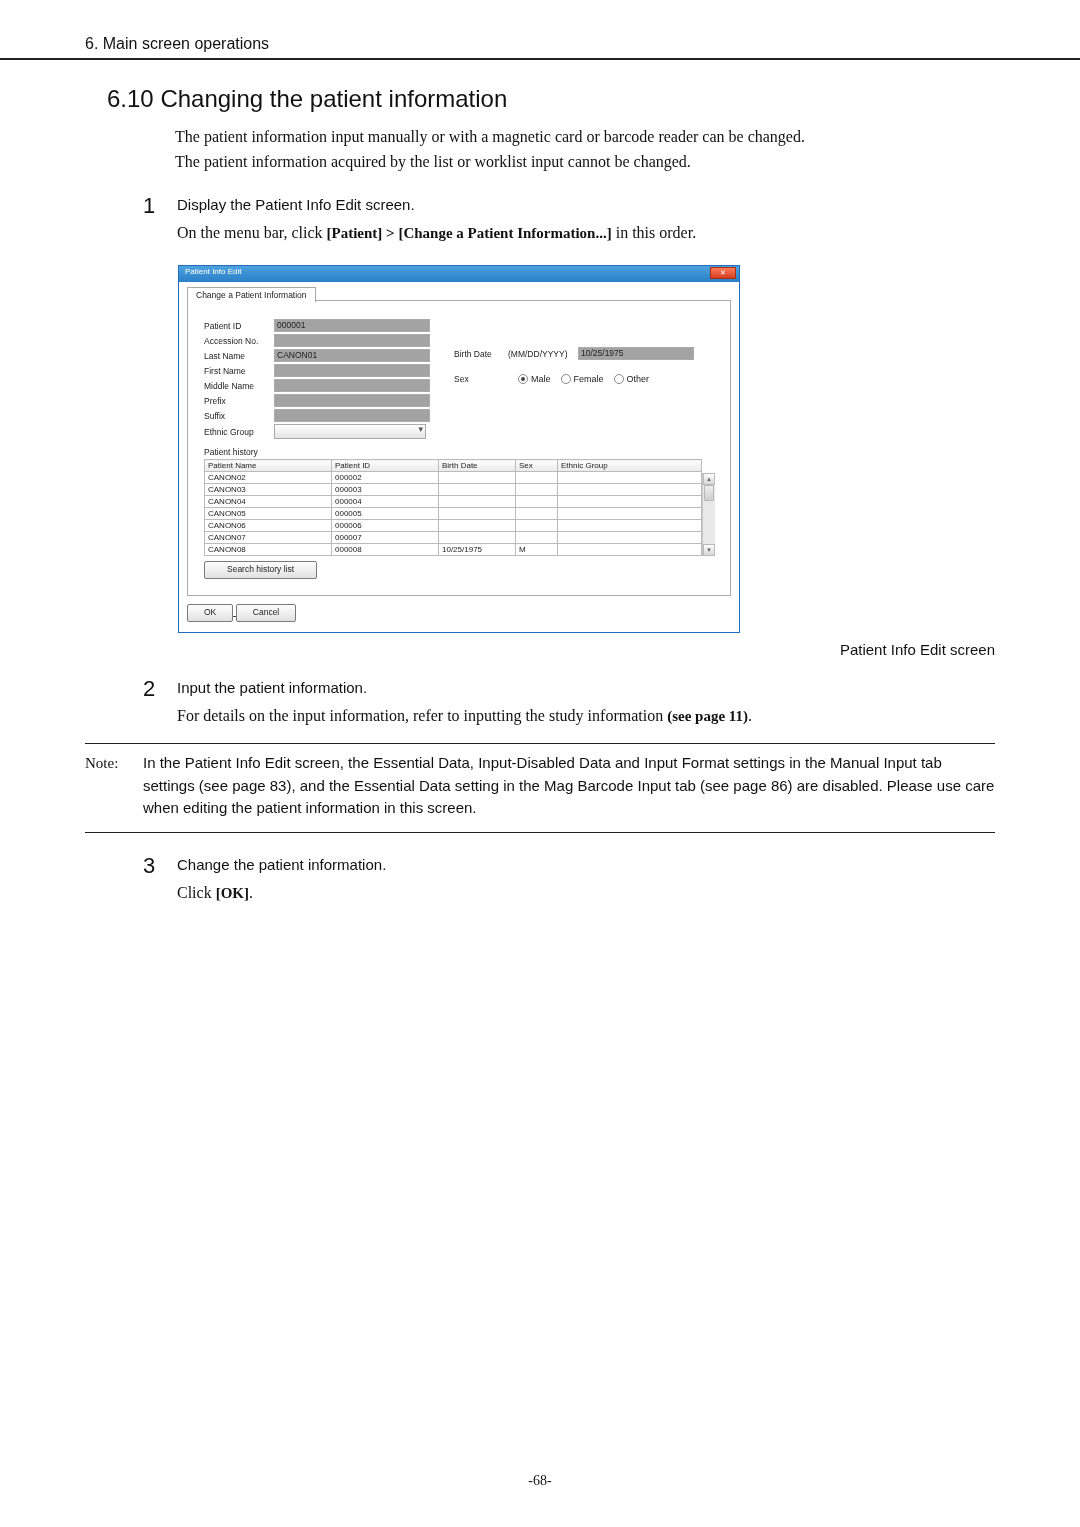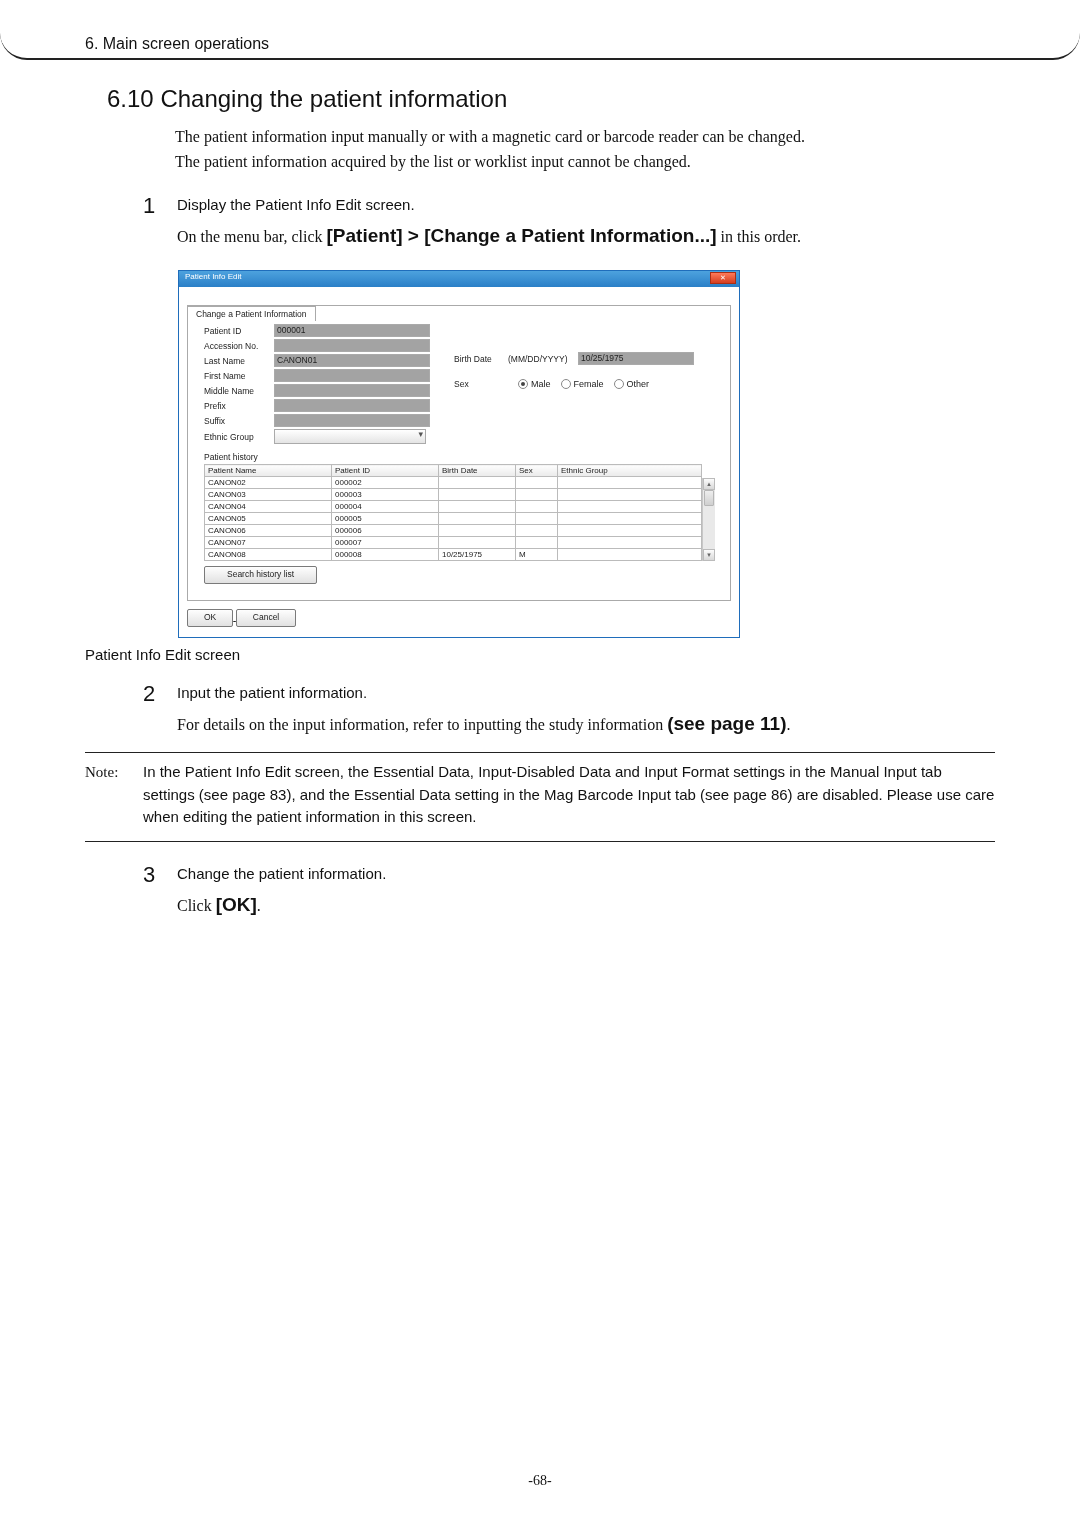--- a/index.html
+++ b/index.html
@@ -8,21 +8,20 @@
     background: #fff;
     width: 1080px;
     margin: 0 auto;
     position: relative;
     height: 1527px;
   }
   .page-header {
     padding: 35px 85px 5px 85px;
     border-bottom: 2px solid #222;
     font-size: 16px;
-    border-radius: 27px;
   }
   .content-area {
     padding: 22px 85px 0 85px;
   }
   h2.section-title {
     font-size: 24px;
     font-weight: 400;
     margin: 3px 0 12px 0;
     padding-left: 22px;
   }
@@ -52,21 +51,21 @@
     font-family: Arial, sans-serif;
     font-weight: 400;
     margin-top: 3px;
   }
   .step-desc {
     font-family: Georgia, "Times New Roman", serif;
     font-size: 16px;
     margin-top: 8px;
     line-height: 1.55;
   }
-  .bold { font-weight: 700; font-family: Liberation Sans, sans-serif; font-size: 19px; }
+  .bold { font-weight: 700; font-family: Liberation Serif, serif; font-size: 15px; }
 
   .screenshot-wrap {
     margin: 20px 0 6px 93px;
   }
   .dialog {
     width: 560px;
     border: 1px solid #1f6dbb;
     background: #fff;
     font-size: 9px;
     color: #222;
@@ -94,21 +93,21 @@
     padding: 4px 8px 10px 8px;
   }
   .tab {
     display: inline-block;
     padding: 2px 8px;
     border: 1px solid #aaa;
     border-bottom: none;
     background: #fff;
     font-size: 8.5px;
     position: relative;
-    top: 15px;
+    top: 1px;
   }
   .tab-pane {
     border: 1px solid #aaa;
     padding: 16px;
     margin-top: -1px;
   }
   .fields-row { display: flex; }
   .fields-col1 { width: 240px; }
   .fields-col2 { flex: 1; padding-left: 10px; }
   .frow { display: flex; align-items: center; margin: 2px 0; }
@@ -137,21 +136,21 @@
     border: 1px solid #7a7a7a;
     background: linear-gradient(#fefefe,#e1e1e1);
     border-radius: 2px;
     line-height: 15px;
     display: inline-block;
   }
   .dlg-footer { margin-top: 8px; text-decoration: underline; }
   .dlg-search-btn-wrap { margin-top: 5px; }
 
   .caption {
-    text-align: left;
+    text-align: right;
     font-size: 15px;
     margin: 8px 0 2px 0;
     font-family: Arial, sans-serif;
   }
   .note-block {
     border-top: 1px solid #222;
     border-bottom: 1px solid #222;
     margin-top: 14px;
     padding: 8px 0 12px 0;
     display: flex;

